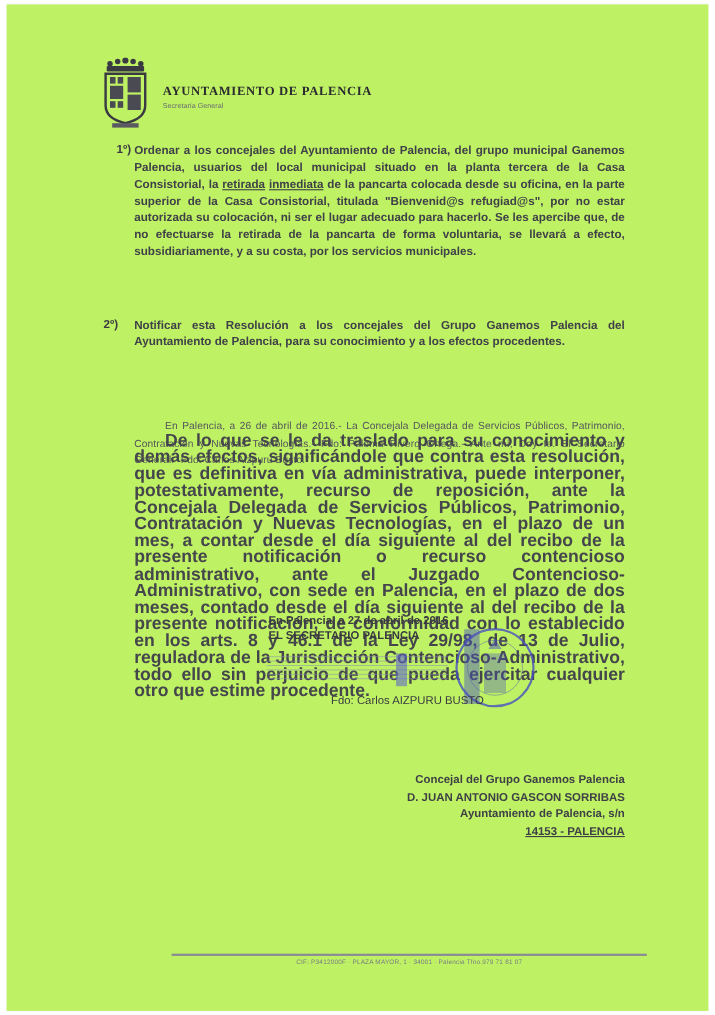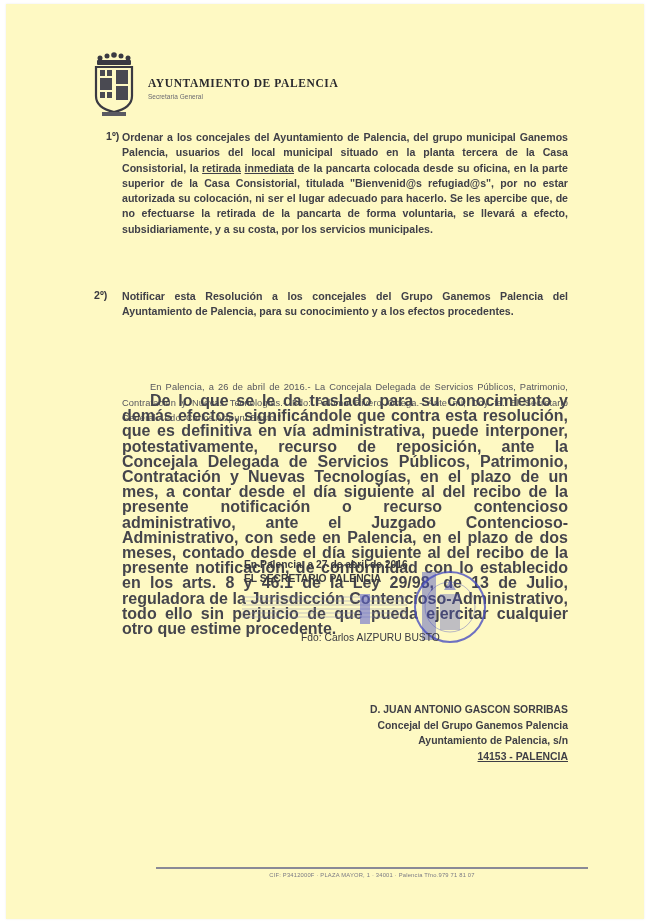--- a/index.html
+++ b/index.html
@@ -4,21 +4,21 @@
 <style>
   html, body { margin: 0; padding: 0; }
   body {
     width: 650px; height: 923px; overflow: hidden;
     background: #ffffff;
     position: relative;
     font-family: "Liberation Sans", sans-serif;
   }
   .page {
     position: absolute; left: 6px; top: 4px; width: 638px; height: 915px;
-    background: #fef9c3;
+    background: #bef264;
     box-shadow: 0 0 2px rgba(0,0,0,0.08);
   }
   .abs { position: absolute; }
   .crest { left: 86px; top: 48px; width: 44px; height: 66px; }
   .org-name {
     left: 142px; top: 73px; font-family: "Liberation Serif", serif;
     font-weight: bold; font-size: 11.5px; color: #2a2a2e; letter-spacing: 0.6px;
   }
   .org-dept { left: 142px; top: 89px; font-size: 6.5px; color: #6a6a72; }
   .para {
@@ -105,21 +105,21 @@
     <circle cx="40" cy="41" r="35" fill="none" stroke="#4a4fc0" stroke-width="2" opacity="0.8"></circle>
     <circle cx="40" cy="41" r="25" fill="none" stroke="#4a4fc0" stroke-width="0.8" opacity="0.5"></circle>
     <rect x="12" y="6" width="14" height="68" fill="#4a4fc0" opacity="0.45"></rect>
     <rect x="30" y="28" width="20" height="36" fill="#4a4fc0" opacity="0.35"></rect>
     <path d="M34 24 L40 14 L46 24 Z" fill="#4a4fc0" opacity="0.5"></path>
   </svg>
 
   <div class="abs signame">Fdo: Carlos AIZPURU BUSTO</div>
 
   <div class="abs addr">
+    <div>Concejal del Grupo Ganemos Palencia</div>
     <div>D. JUAN ANTONIO GASCON SORRIBAS</div>
-    <div>Concejal del Grupo Ganemos Palencia</div>
     <div>Ayuntamiento de Palencia, s/n</div>
     <div class="u">14153 - PALENCIA</div>
   </div>
 
   <div class="abs footer-rule"></div>
   <div class="abs footer">CIF: P3412000F · PLAZA MAYOR, 1 · 34001 · Palencia Tfno.979 71 81 07</div>
 </div>
 
 </body></html>

